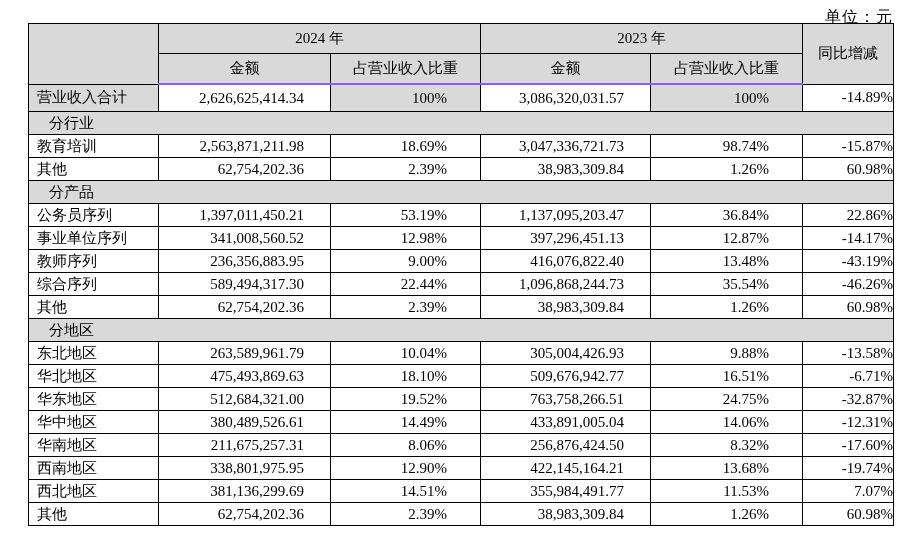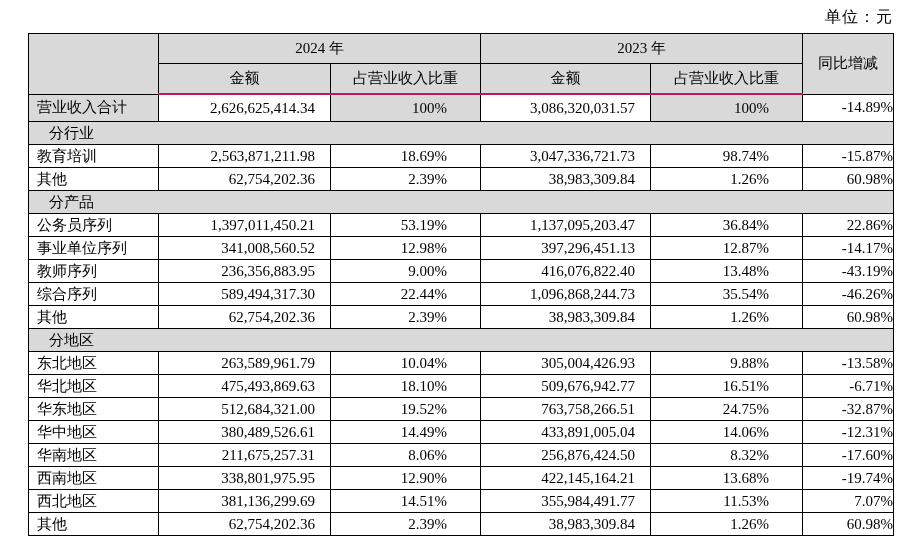--- a/index.html
+++ b/index.html
@@ -22,50 +22,50 @@
     position: absolute;
     top: 7px;
     left: 28px;
     width: 865px;
     text-align: right;
     font-size: 16px;
     letter-spacing: 1px;
   }
   table.fin-table {
     position: absolute;
-    top: 33px;
+    top: 23px;
     left: 28px;
     width: 865px;
     border-collapse: collapse;
     table-layout: fixed;
   }
   .fin-table th, .fin-table td {
     border: 1px solid #000000;
     font-weight: normal;
     font-size: 15px;
     padding: 0;
     overflow: hidden;
     white-space: nowrap;
   }
   .fin-table thead th {
     background: #d9d9d9;
     text-align: center;
     height: 29px;
   }
   .fin-table tr.subhead th {
-    border-bottom: 2px solid #be185d;
+    border-bottom: 2px solid #8b5cf6;
   }
   .fin-table td { height: 22px; background: #ffffff; }
   .fin-table tr.first td { height: 26px; }
   .fin-table td.label {
     text-align: left;
     padding-left: 8px;
   }
   .fin-table td.num { text-align: right; }
-  .fin-table td.amt { padding-right: 15px; }
+  .fin-table td.amt { padding-right: 26px; }
   .fin-table td.pct { padding-right: 33px; }
   .fin-table td.yoy { }
   .fin-table tr.section td {
     background: #d9d9d9;
     text-align: left;
     padding-left: 20px;
     height: 22px;
     margin-left: 40px;
   }
   .fin-table tr.highlight td.label,

